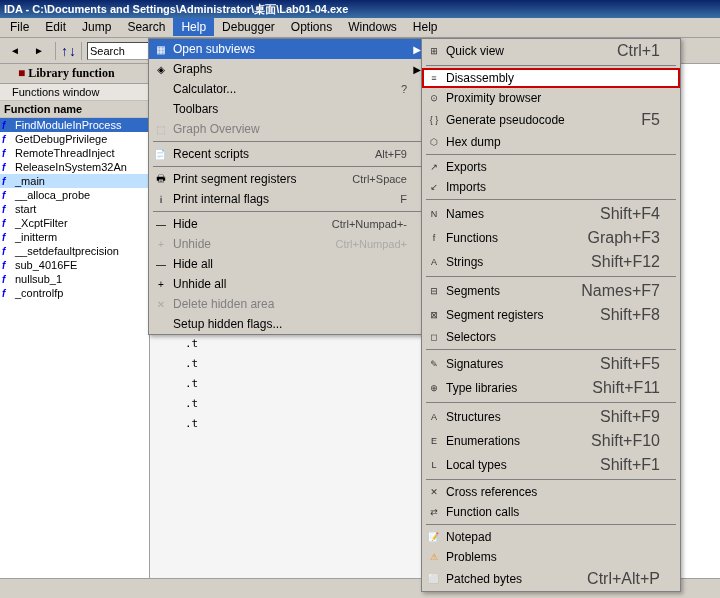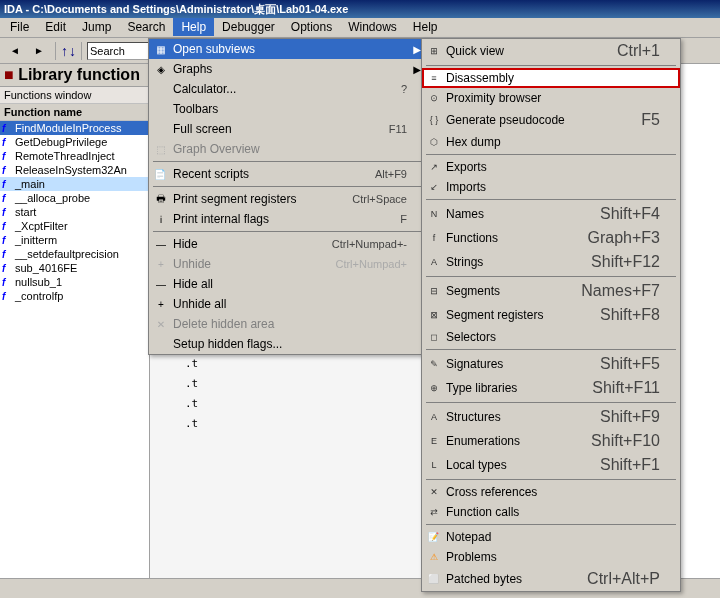--- a/index.html
+++ b/index.html
@@ -82,29 +82,30 @@
     
     .left-panel {
       width: 150px;
       background: #d4d0c8;
       border-right: 1px solid #a0a0a0;
       display: flex;
       flex-direction: column;
     }
     .panel-header {
       background: #d4d0c8;
-      padding: 2px 4px;
-      font-size: 16px;
+      padding: 2px 18px;
+      font-size: 12px;
       font-weight: bold;
       color: #000;
       border-bottom: 1px solid #a0a0a0;
+      font-family: Liberation Serif, serif;
     }
     .panel-subheader {
       background: #e8e4e0;
-      padding: 2px 4px;
+      padding: 2px 12px;
       font-size: 11px;
       border-bottom: 1px solid #c0c0c0;
       display: flex;
       align-items: center;
     }
     .function-list {
       flex: 1;
       overflow-y: auto;
       background: white;
     }
@@ -468,24 +469,20 @@
       Graphs
       <span class="arrow">▶</span>
     </div>
     <div class="dropdown-item">
       Calculator...
       <span class="shortcut">?</span>
     </div>
     <div class="dropdown-item">
       Toolbars
     </div>
-    <div class="dropdown-item">
-      Full screen
-      <span class="shortcut">F11</span>
-    </div>
     <div class="dropdown-item disabled">
       <span class="item-icon" style="color:#aaa;">⬚</span>
       Graph Overview
     </div>
     <div class="dropdown-sep"></div>
     <div class="dropdown-item">
       <span class="item-icon">📄</span>
       Recent scripts
       <span class="shortcut">Alt+F9</span>
     </div>

